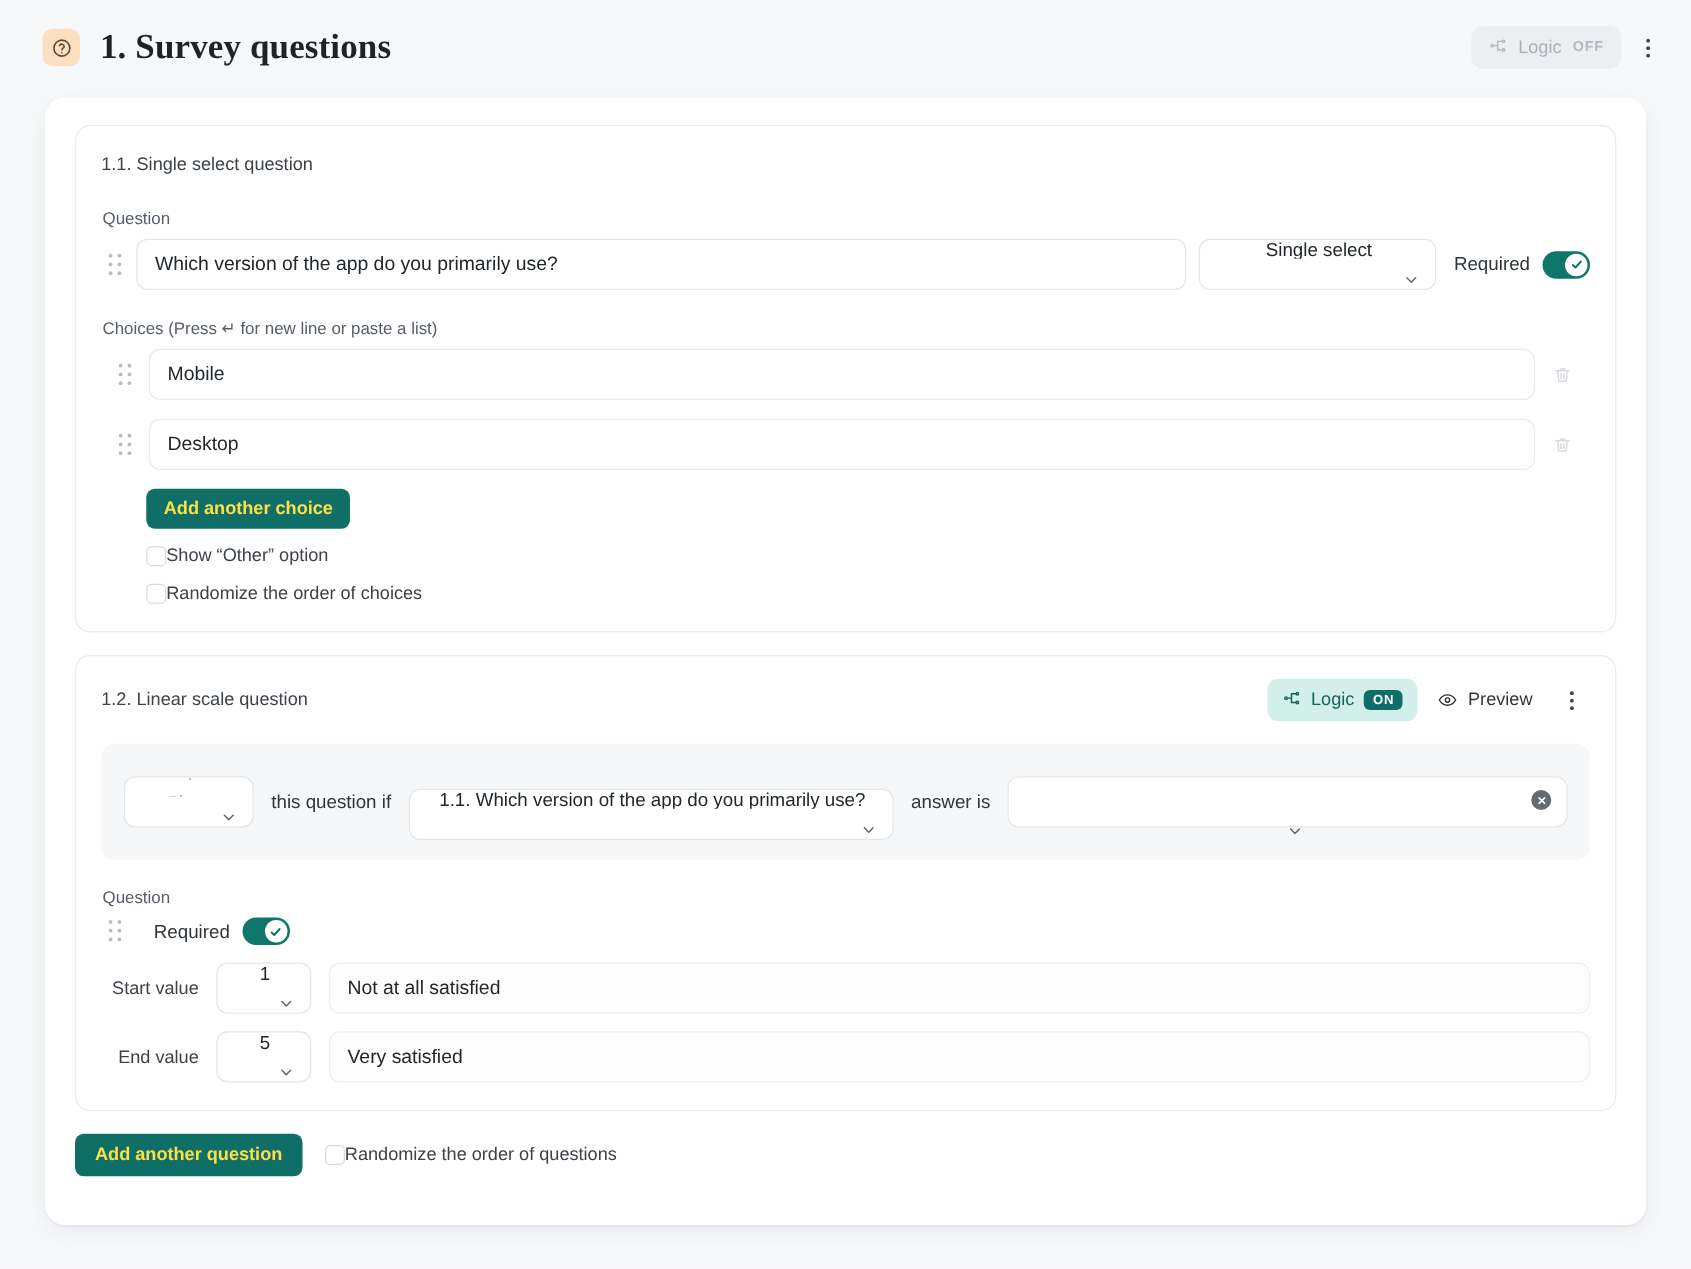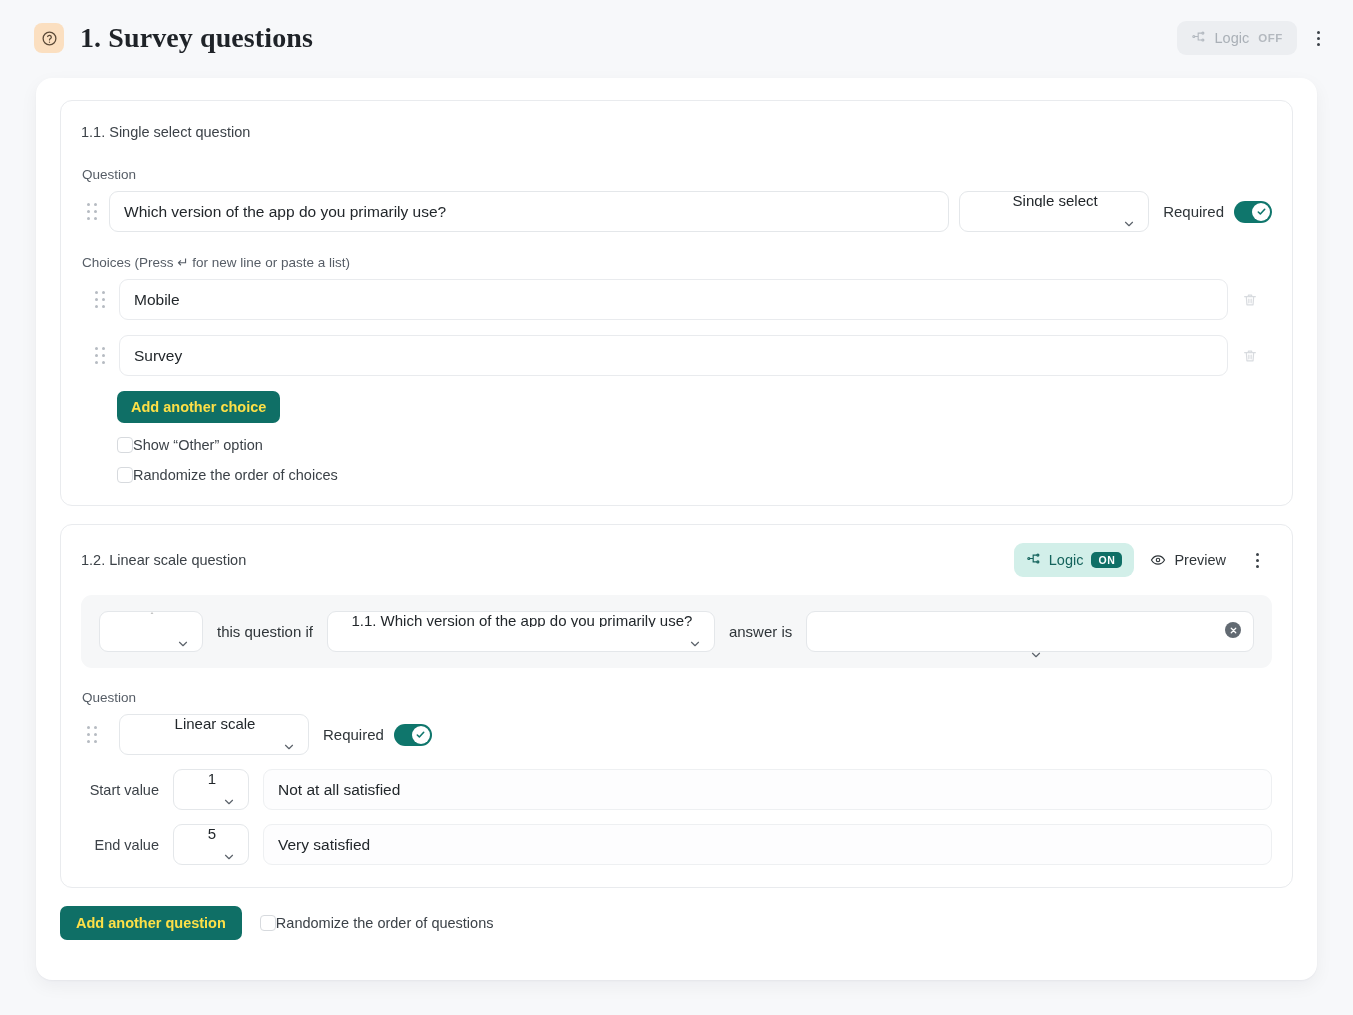--- a/index.html
+++ b/index.html
@@ -137,21 +137,21 @@
   .check-label { font-size: 14.5px; color: #3c4248; }
 
   
   .logic-panel {
     background: #f6f7f8; border-radius: 11px;
     padding: 16px 18px; margin-top: 18px;
     display: flex; align-items: center; gap: 14px;
   }
   .logic-panel .connector { font-size: 15px; color: #2f3539; white-space: nowrap; }
   .show-select { width: 104px; }
-  .q-select { flex: 0 0 388px; }
+  .q-select { flex: 0 0 388px; margin-top: 20px; }
   .ans-select { flex: 1 1 auto; }
   .clear-x {
     width: 16px; height: 16px; border-radius: 50%; background: #626a72;
     display: flex; align-items: center; justify-content: center; flex: 0 0 16px;
   }
 
   
   .scale-row { display: flex; align-items: center; margin-top: 14px; }
   .scale-label { width: 78px; text-align: right; font-size: 14.5px; color: #3c4248; margin-right: 14px; flex: 0 0 78px; }
   .num-select { width: 76px; flex: 0 0 76px; margin-right: 14px; }
@@ -259,21 +259,21 @@
 
       <div class="choice-row">
         <div class="drag">
             <i></i>
             <i></i>
             <i></i>
             <i></i>
             <i></i>
             <i></i>
           </div>
-        <div class="choice-input">Survey</div>
+        <div class="choice-input">Desktop</div>
         <div class="trash">
           <svg width="16" height="16" viewBox="0 0 24 24" fill="none" stroke="#d8dbdf" stroke-width="1.8">
             <path d="M4 7h16M9.5 7V4.8h5V7M6.5 7l.9 12.2h9.2L17.5 7" stroke-linecap="round" stroke-linejoin="round"></path>
             <path d="M10.3 10.6v5.6M13.7 10.6v5.6" stroke-linecap="round"></path>
           </svg>
         </div>
       </div>
 
       <div style="margin-left:36px; margin-top:2px;">
         <button class="btn-primary">Add another choice</button>
@@ -358,26 +358,20 @@
 
       <div class="row">
         <div class="drag">
             <i></i>
             <i></i>
             <i></i>
             <i></i>
             <i></i>
             <i></i>
           </div>
-        <div class="select-box" style="flex:0 0 190px; margin-left:10px;">
-          <span class="txt">Linear scale</span>
-          <svg class="chev" width="14" height="14" viewBox="0 0 24 24" fill="none" stroke="#5c636b" stroke-width="2">
-              <path d="M6 9l6 6 6-6" stroke-linecap="round" stroke-linejoin="round"></path>
-            </svg>
-        </div>
         <div class="required-wrap">
           <span class="required-label">Required</span>
           <div class="toggle">
             <div class="knob">
               <svg width="11" height="11" viewBox="0 0 24 24" fill="none" stroke="#0f766c" stroke-width="3.4">
                   <path d="M5 13l4.5 4.5L19 7" stroke-linecap="round" stroke-linejoin="round"></path>
                 </svg>
             </div>
           </div>
         </div>

